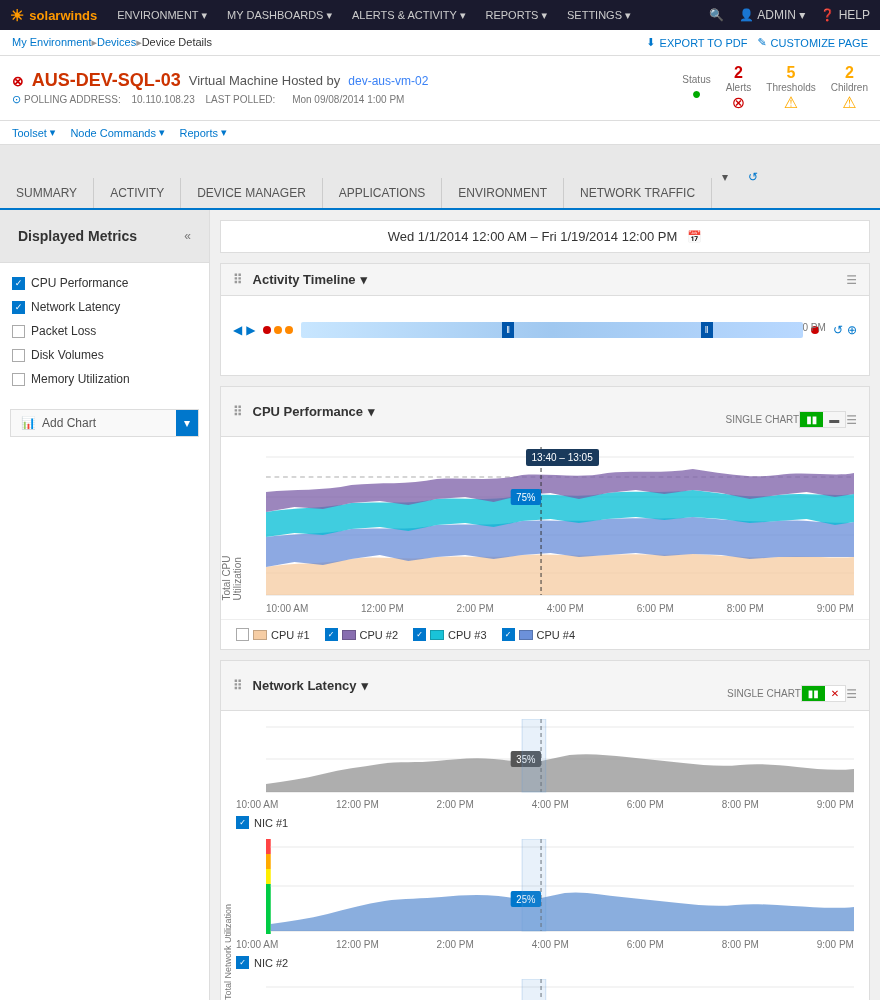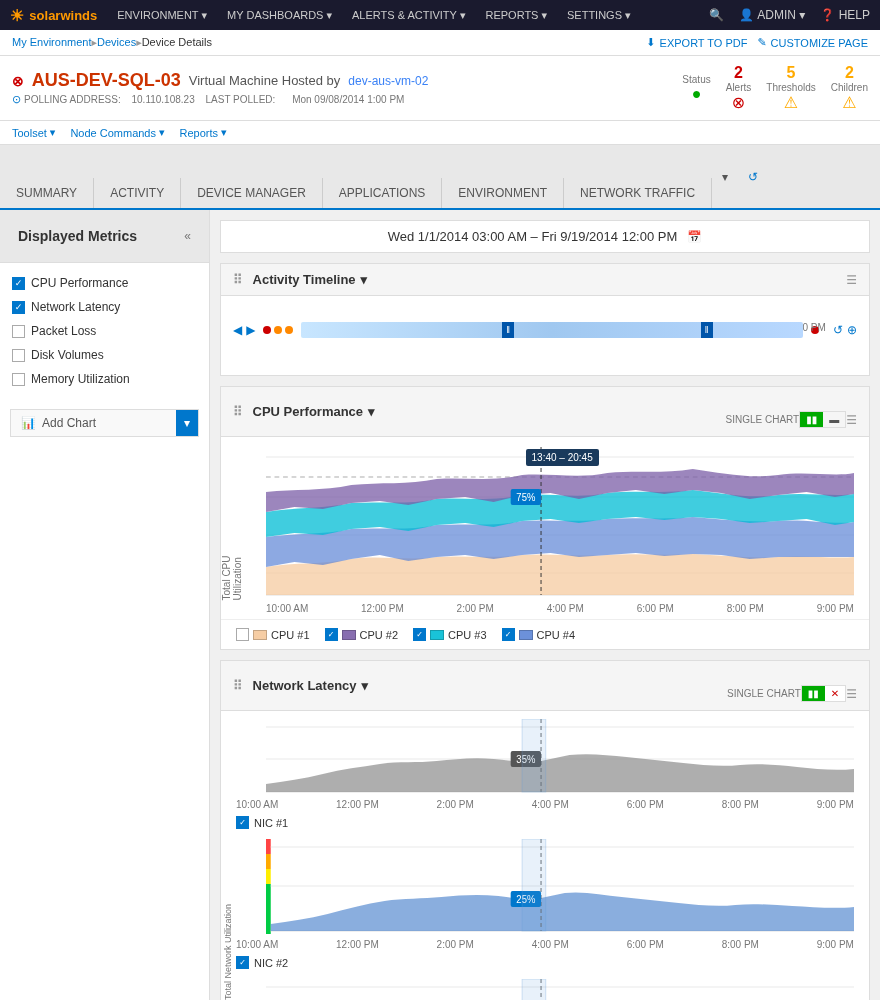--- a/index.html
+++ b/index.html
@@ -257,21 +257,21 @@
         <span>📊</span>
         <span>Add Chart</span>
       </div>
       <div class="add-chart-arrow">▾</div>
     </div>
   </div>
 
   <div class="content">
 
     <div class="date-range-bar">
-      <span class="date-range-text">Wed 1/1/2014  03:00 AM – Fri 9/19/2014  12:00 PM</span>
+      <span class="date-range-text">Wed 1/1/2014  12:00 AM – Fri 1/19/2014  12:00 PM</span>
       <span class="date-range-icon">📅</span>
     </div>
 
     <div class="chart-panel">
       <div class="chart-header">
         <div class="chart-title">
           <span class="chart-dots">⠿</span>
           <span>Activity Timeline</span>
           <span>▾</span>
         </div>
@@ -324,21 +324,21 @@
           <div class="toggle-btns">
             <div class="toggle-btn active">▮▮</div>
             <div class="toggle-btn">▬</div>
           </div>
           <span class="chart-menu">☰</span>
         </div>
       </div>
       <div style="padding:10px 15px 0;position:relative;">
         
         <div style="position:absolute;top:12px;left:47%;z-index:10;display:flex;gap:2px;">
-          <div style="background:#1a3a5c;color:#fff;font-size:10px;padding:3px 6px;border-radius:2px;">13:40 – 20:45</div>
+          <div style="background:#1a3a5c;color:#fff;font-size:10px;padding:3px 6px;border-radius:2px;">13:40 – 13:05</div>
         </div>
         <svg class="cpu-svg" viewBox="0 0 620 150" preserveAspectRatio="none" style="width:calc(100% - 30px);height:150px;margin-left:30px;">
 
           <text x="-28" y="12" font-size="9" fill="#777" text-anchor="end">100 %</text>
           <text x="-28" y="50" font-size="9" fill="#777" text-anchor="end">75 %</text>
           <text x="-28" y="88" font-size="9" fill="#777" text-anchor="end">50 %</text>
           <text x="-28" y="126" font-size="9" fill="#777" text-anchor="end">25 %</text>
           <text x="-28" y="148" font-size="9" fill="#777" text-anchor="end">0 %</text>
 
           <line x1="0" y1="10" x2="620" y2="10" stroke="#e8e8e8" stroke-width="1"></line>

